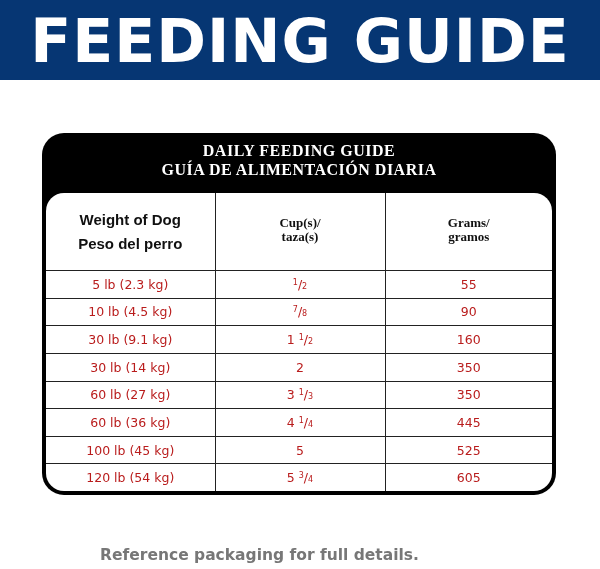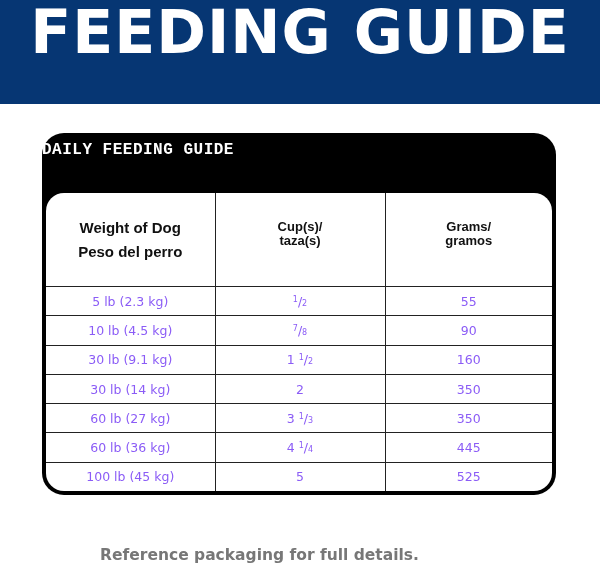--- a/index.html
+++ b/index.html
@@ -1,44 +1,45 @@
 <!DOCTYPE html>
 <html><head>
 <meta charset="utf-8">
 <style>
   html, body { margin:0; padding:0; }
   body { width:600px; height:569px; background:#ffffff; position:relative; overflow:hidden; font-family:"Liberation Sans", sans-serif; }
-  .banner { position:absolute; left:0; top:0; width:600px; height:104px; background:#063673; display:flex; align-items:flex-start; justify-content:center; }
+  .banner { position:absolute; left:0; top:0; width:600px; height:80px; background:#063673; display:flex; align-items:center; justify-content:center; }
   .banner h1 { margin:0; color:#ffffff; font-family:"DejaVu Sans", sans-serif; font-weight:bold; font-size:60px; letter-spacing:1px; transform:scaleX(1.0); line-height:1; padding-top:2px; }
   .guide { position:absolute; left:42px; top:133px; width:514px; height:362px; background:#000; border-radius:22px; box-sizing:border-box; }
-  .guide-title { position:absolute; left:0; top:8px; width:100%; text-align:left; color:#fff; font-family:Liberation Mono, monospace; font-weight:bold; font-size:16px; line-height:19px; letter-spacing:0.5px; }
+  .guide-title { position:absolute; left:0; top:8px; width:100%; text-align:center; color:#fff; font-family:Liberation Serif, serif; font-weight:bold; font-size:16px; line-height:19px; letter-spacing:0.5px; }
   .inner { position:absolute; left:4px; top:60px; width:506px; height:298px; background:#fff; border-radius:18px 18px 18px 18px; overflow:hidden; }
   table { border-collapse:collapse; width:100%; height:100%; table-layout:fixed; }
   col.c1 { width:169px; } col.c2 { width:170px; } col.c3 { width:167px; }
-  th { font-family:"Liberation Sans", sans-serif; font-weight:bold; color:#111; font-size:14px; height:69px; border-right:1.5px solid #222; border-bottom:1.5px solid #222; vertical-align:middle; padding:12px; }
+  th { font-family:"Liberation Sans", sans-serif; font-weight:bold; color:#111; font-size:14px; height:69px; border-right:1.5px solid #222; border-bottom:1.5px solid #222; vertical-align:middle; padding:4px; }
   th.w { font-size:15px; line-height:24px; }
-  th.s { font-size:13px; line-height:14px; padding-top:0; vertical-align:middle; }
+  th.s { font-size:13px; line-height:14px; padding-top:0; vertical-align:middle;font-family:Liberation Serif, serif; }
   th:last-child, td:last-child { border-right:none; }
-  td { font-family:"DejaVu Sans", sans-serif; font-size:12.5px; color:#8b5cf6; text-align:center; border-right:1.5px solid #222; border-bottom:1.5px solid #222; height:22px; padding:0; }
+  td { font-family:"DejaVu Sans", sans-serif; font-size:12.5px; color:#b91c1c; text-align:center; border-right:1.5px solid #222; border-bottom:1.5px solid #222; height:22px; padding:0; }
   tr:last-child td { border-bottom:none; }
   .frac sup, .frac sub { font-size:8px; }
   .frac sup { vertical-align:4px; }
   .frac sub { vertical-align:0; }
   .footer { position:absolute; left:0; top:546px; width:519px; text-align:center; color:#777777; font-family:"DejaVu Sans", sans-serif; font-weight:bold; font-size:15.5px; }
 </style>
 </head>
 <body>
 
 <div class="banner">
   <h1>FEEDING GUIDE</h1>
 </div>
 
 <div class="guide">
   <div class="guide-title">
     <div>DAILY FEEDING GUIDE</div>
+    <div>GUÍA DE ALIMENTACIÓN DIARIA</div>
   </div>
   <div class="inner">
     <table>
       <colgroup>
           <col class="c1">
           <col class="c2">
           <col class="c3">
         </colgroup>
       <thead>
         <tr>
@@ -85,18 +86,23 @@
           <tr>
             <td>60 lb (36 kg)</td>
             <td><span>4</span> <span class="frac"><sup>1</sup>/<sub>4</sub></span></td>
             <td>445</td>
           </tr>
           <tr>
             <td>100 lb (45 kg)</td>
             <td><span>5</span></td>
             <td>525</td>
           </tr>
+          <tr>
+            <td>120 lb (54 kg)</td>
+            <td><span>5</span> <span class="frac"><sup>3</sup>/<sub>4</sub></span></td>
+            <td>605</td>
+          </tr>
         </tbody>
     </table>
   </div>
 </div>
 
 <div class="footer">Reference packaging for full details.</div>
 
 </body></html>

